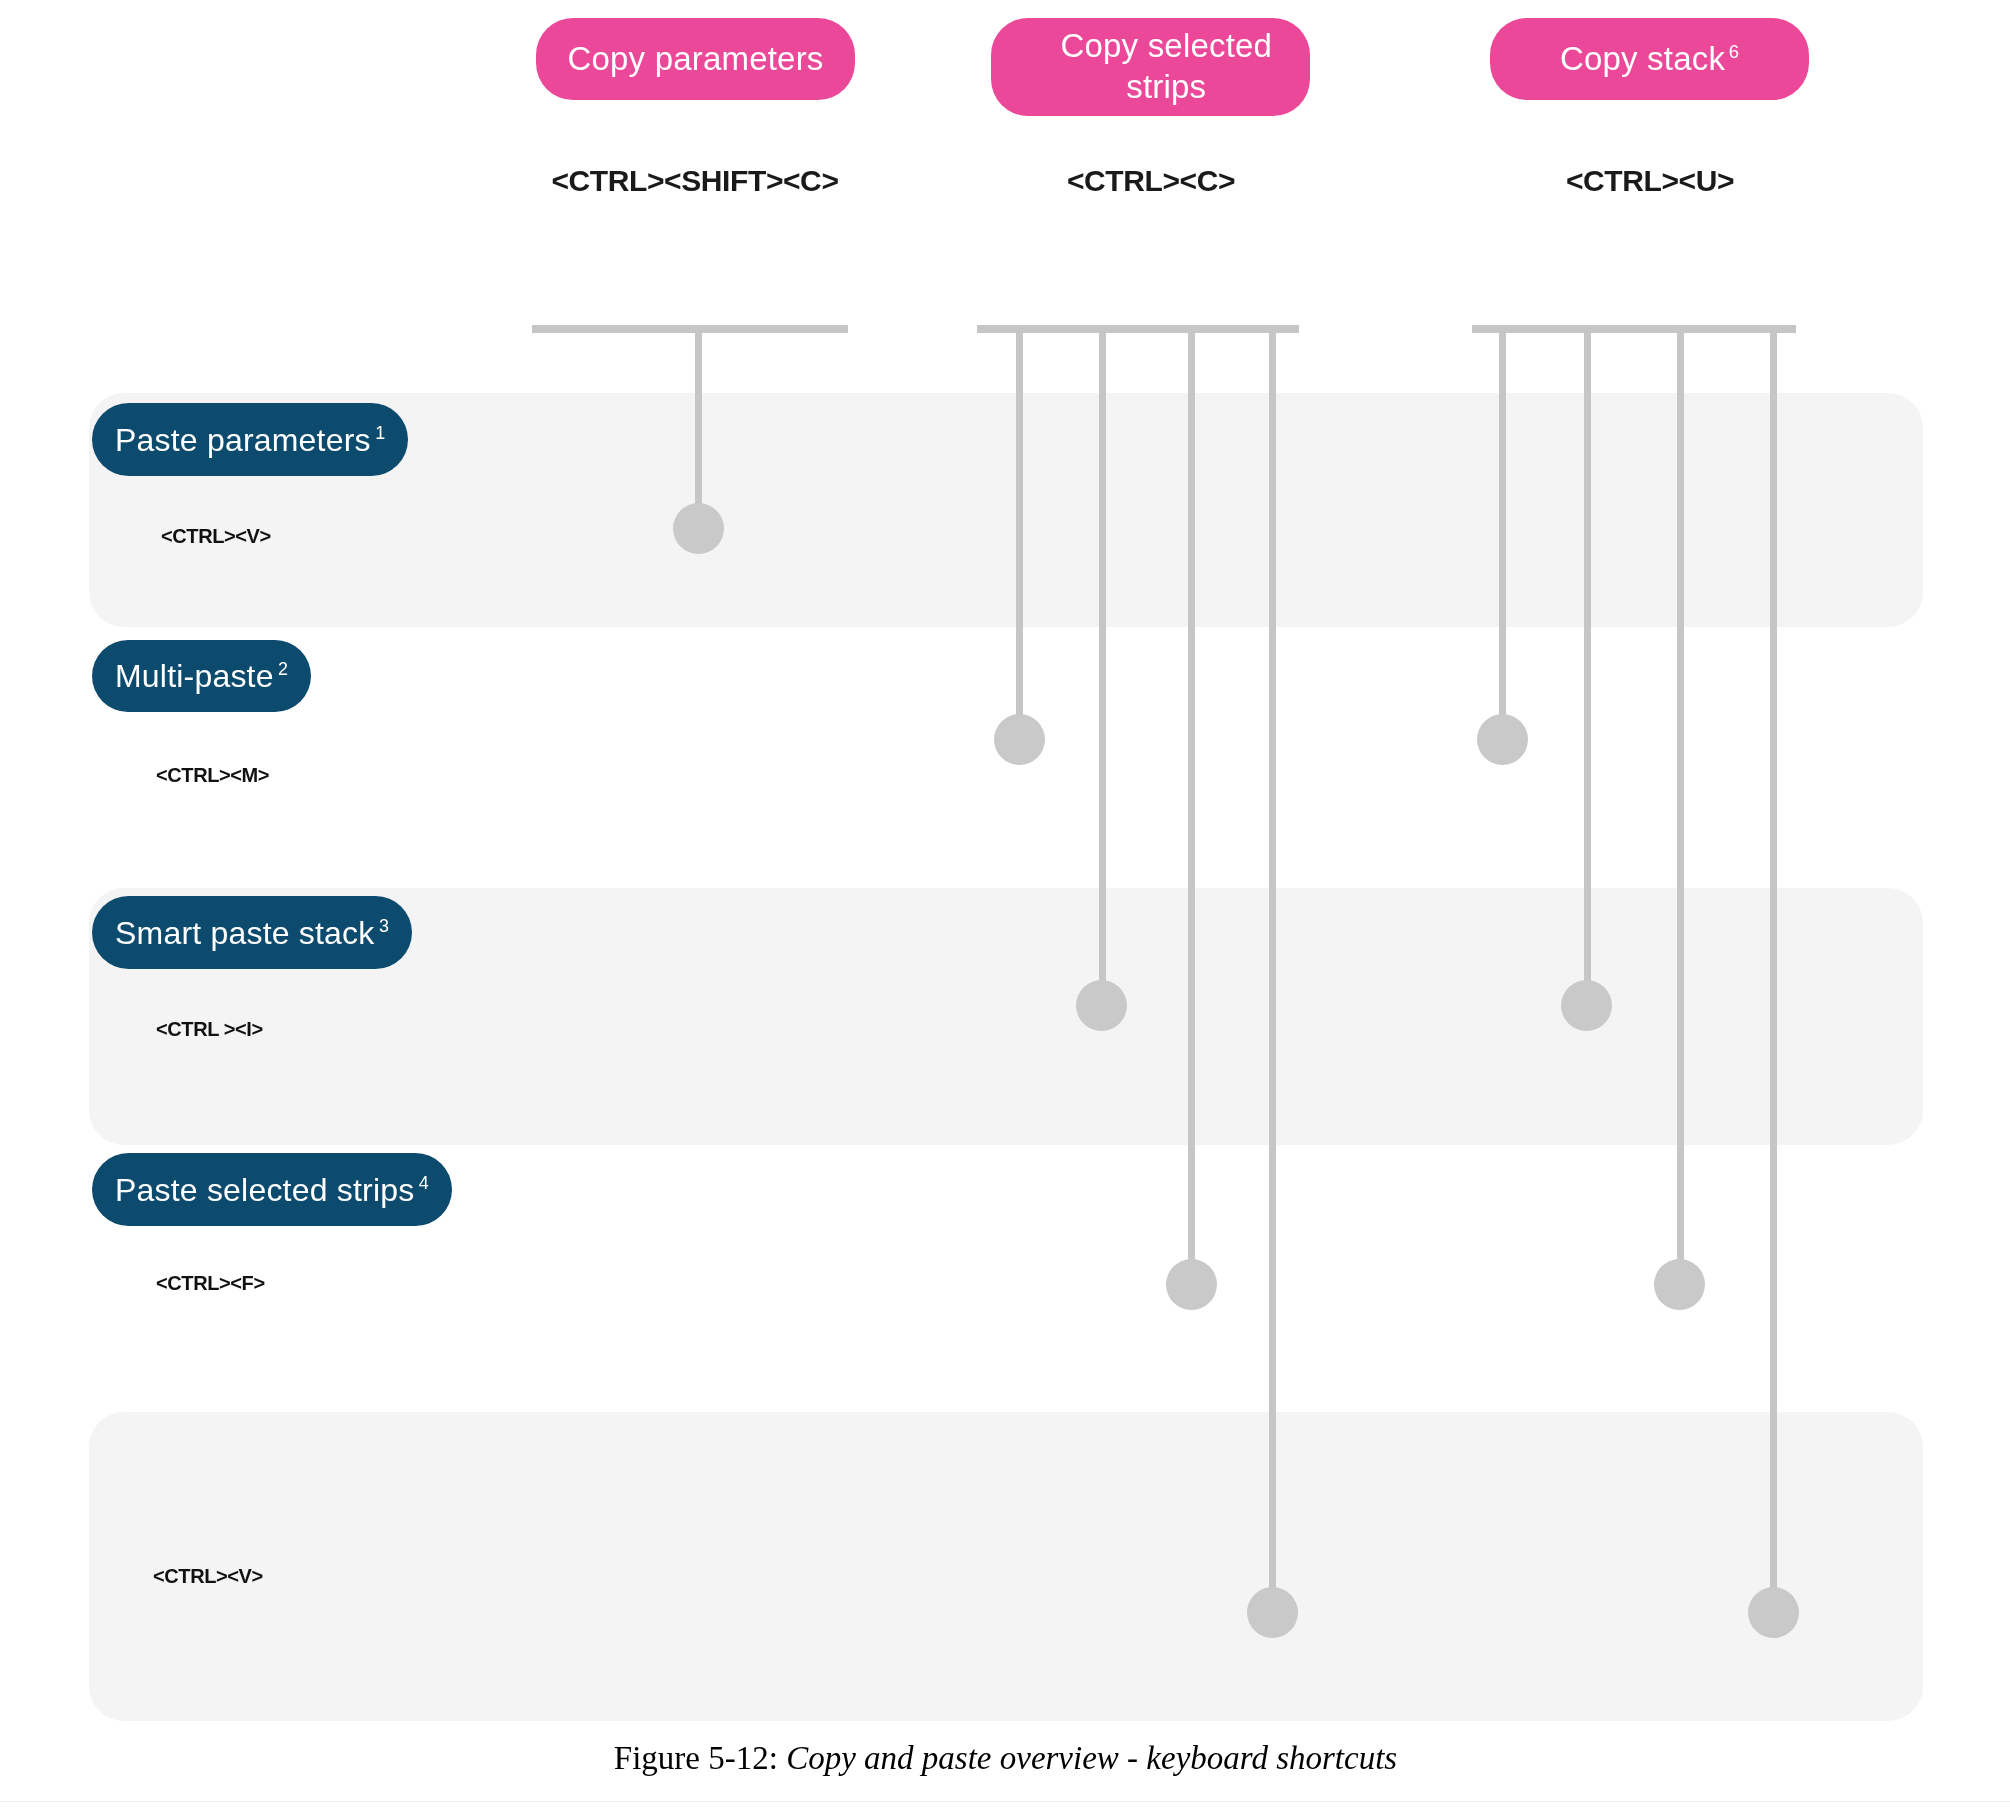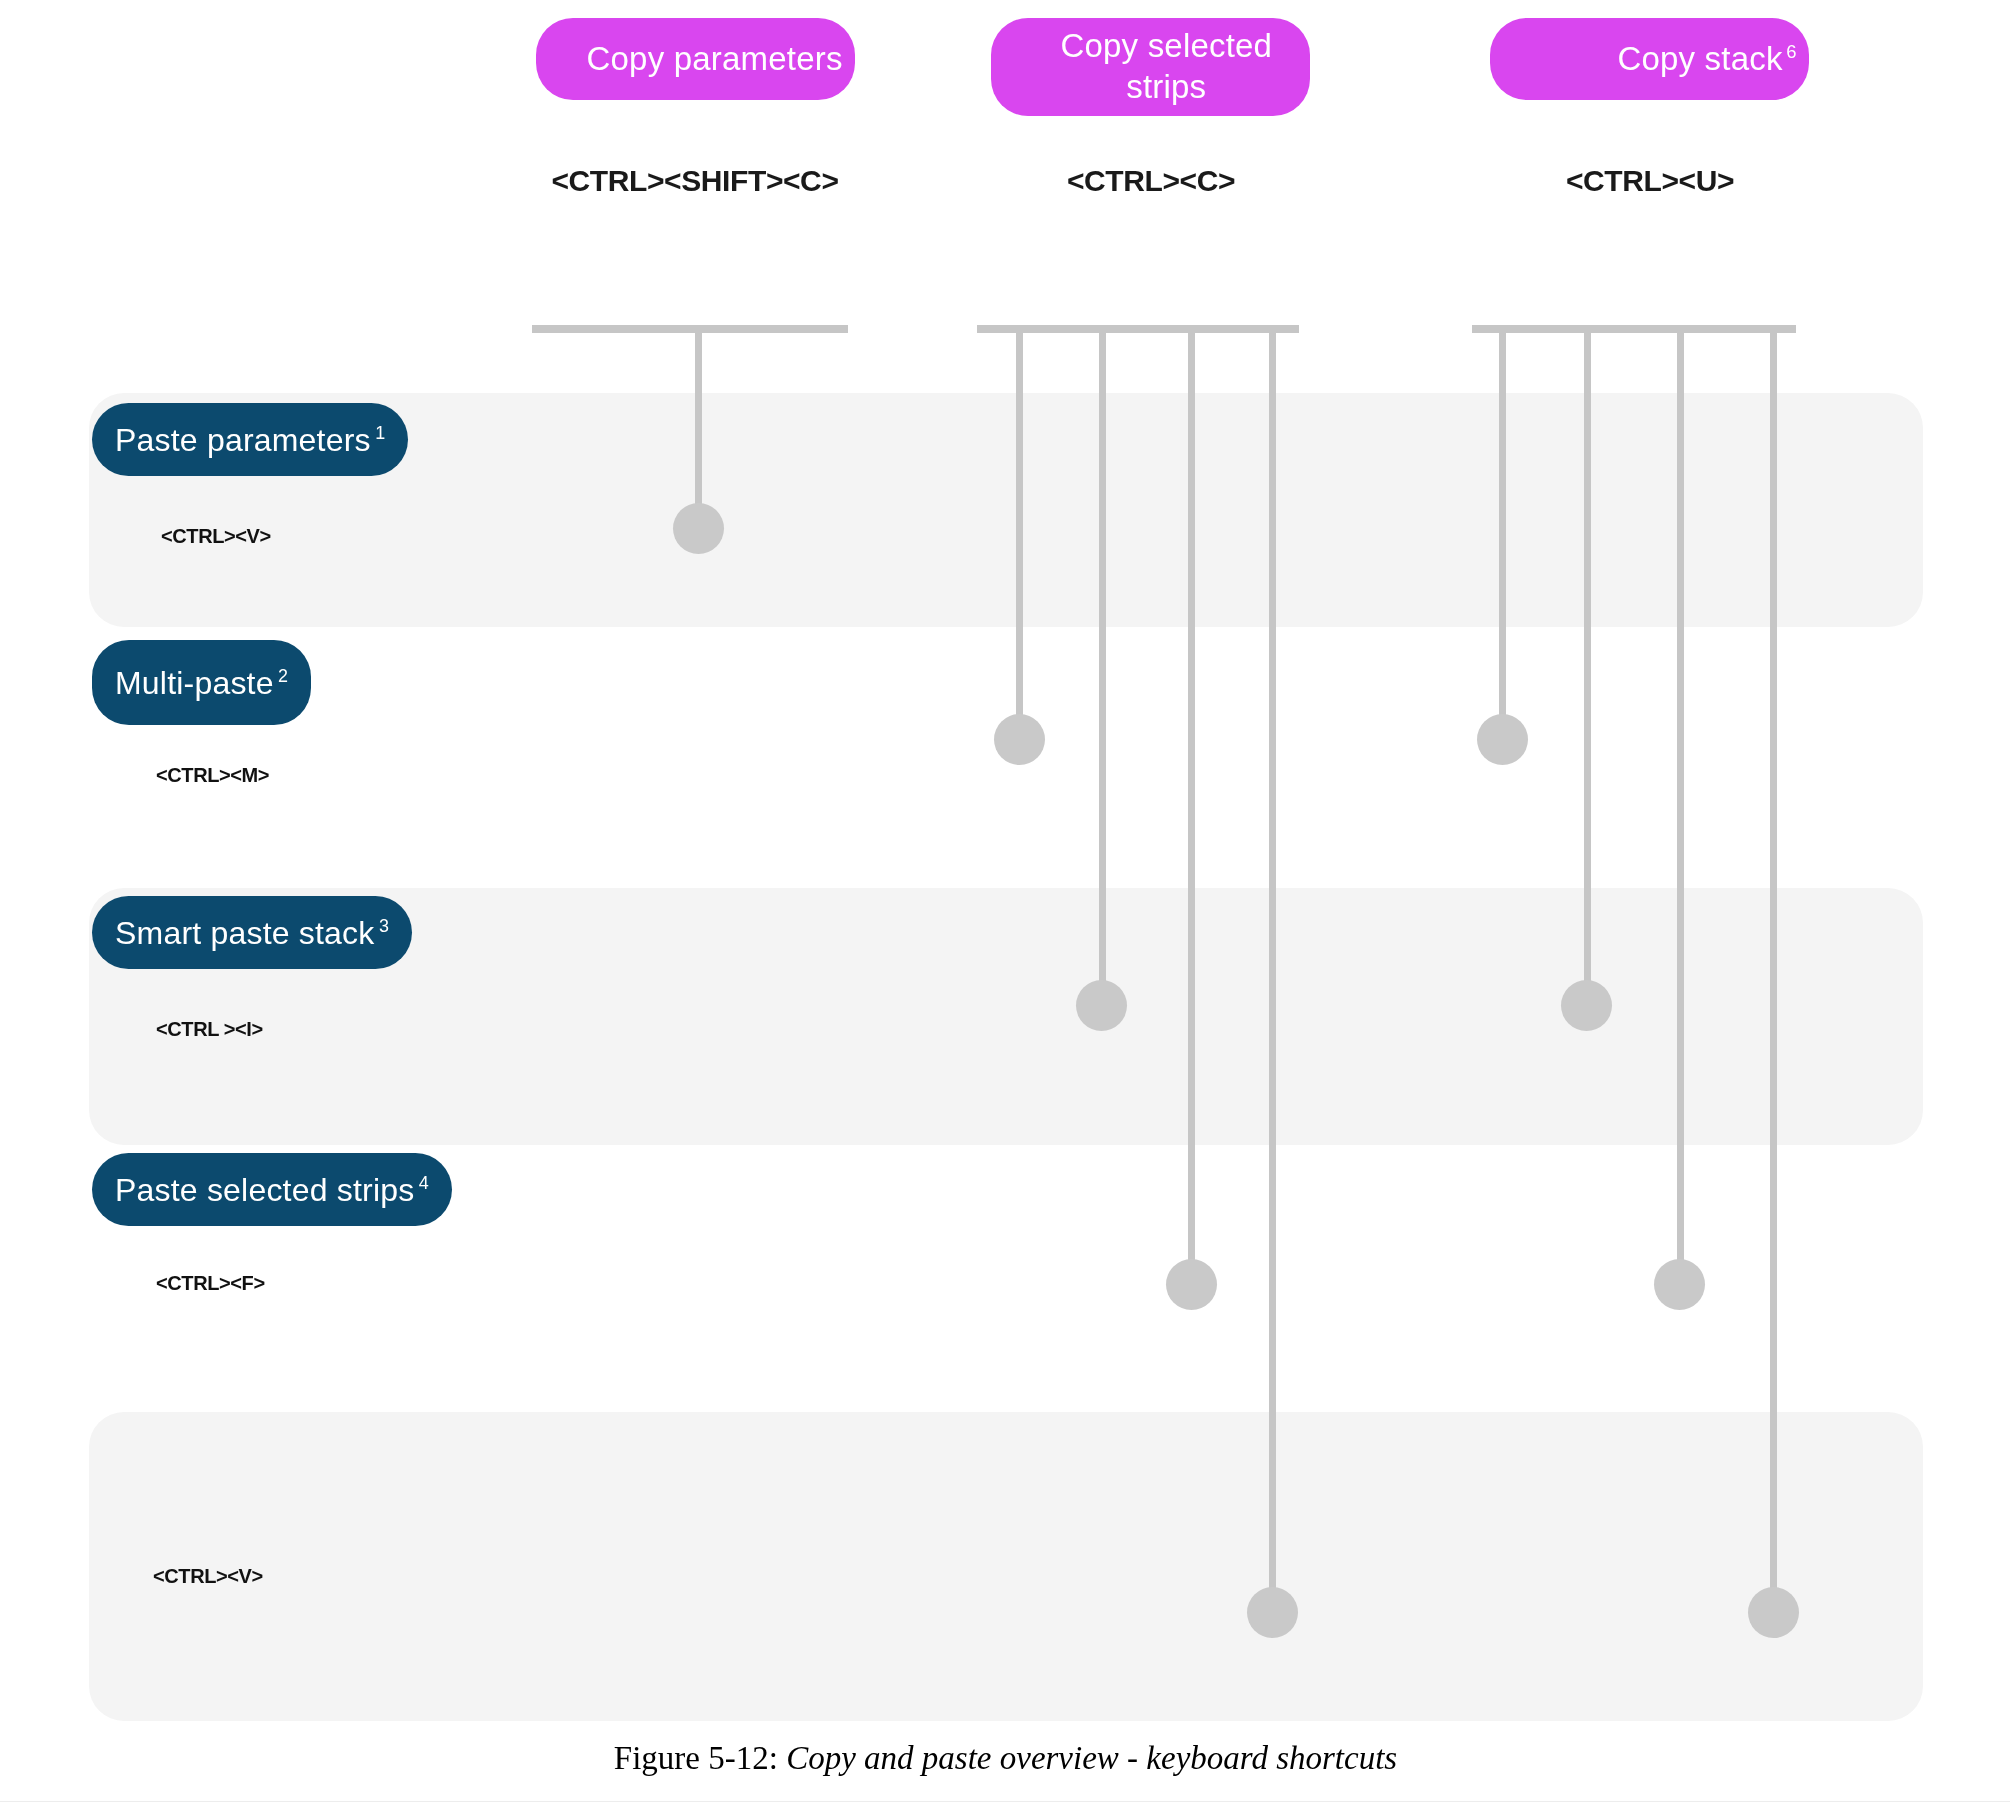--- a/index.html
+++ b/index.html
@@ -24,26 +24,26 @@
     position: absolute;
     left: 89px;
     width: 1834px;
     background: #f4f4f4;
     border-radius: 35px;
   }
 
   
   .source-pill {
     position: absolute;
-    background: #d946ef;
+    background: #ec4899;
     color: #ffffff;
     border-radius: 37px;
     display: flex;
     align-items: center;
-    justify-content: flex-end;
+    justify-content: center;
     text-align: center;
     font-size: 33px;
     line-height: 1.22;
     font-weight: 400;
     letter-spacing: 0.2px;
     padding: 0 12.4px;
     box-sizing: border-box;
   }
   .source-pill sup {
     font-size: 0.56em;
@@ -185,21 +185,21 @@
   </div>
   <div class="source-shortcut" style="left:1446px; top:164px; width:408px;">&lt;CTRL&gt;&lt;U&gt;</div>
 
   <div class="target-pill" style="left:92px; top:403px; height:73px;">
     <span>
       <span>Paste parameters</span><sup>1</sup>
     </span>
   </div>
   <div class="target-shortcut" style="left:161px; top:525px;">&lt;CTRL&gt;&lt;V&gt;</div>
 
-  <div class="target-pill" style="left:92px; top:640px; height:85px;">
+  <div class="target-pill" style="left:92px; top:640px; height:72px;">
     <span>
       <span>Multi-paste</span><sup>2</sup>
     </span>
   </div>
   <div class="target-shortcut" style="left:156px; top:764px;">&lt;CTRL&gt;&lt;M&gt;</div>
 
   <div class="target-pill" style="left:92px; top:896px; height:73px;">
     <span>
       <span>Smart paste stack</span><sup>3</sup>
     </span>

